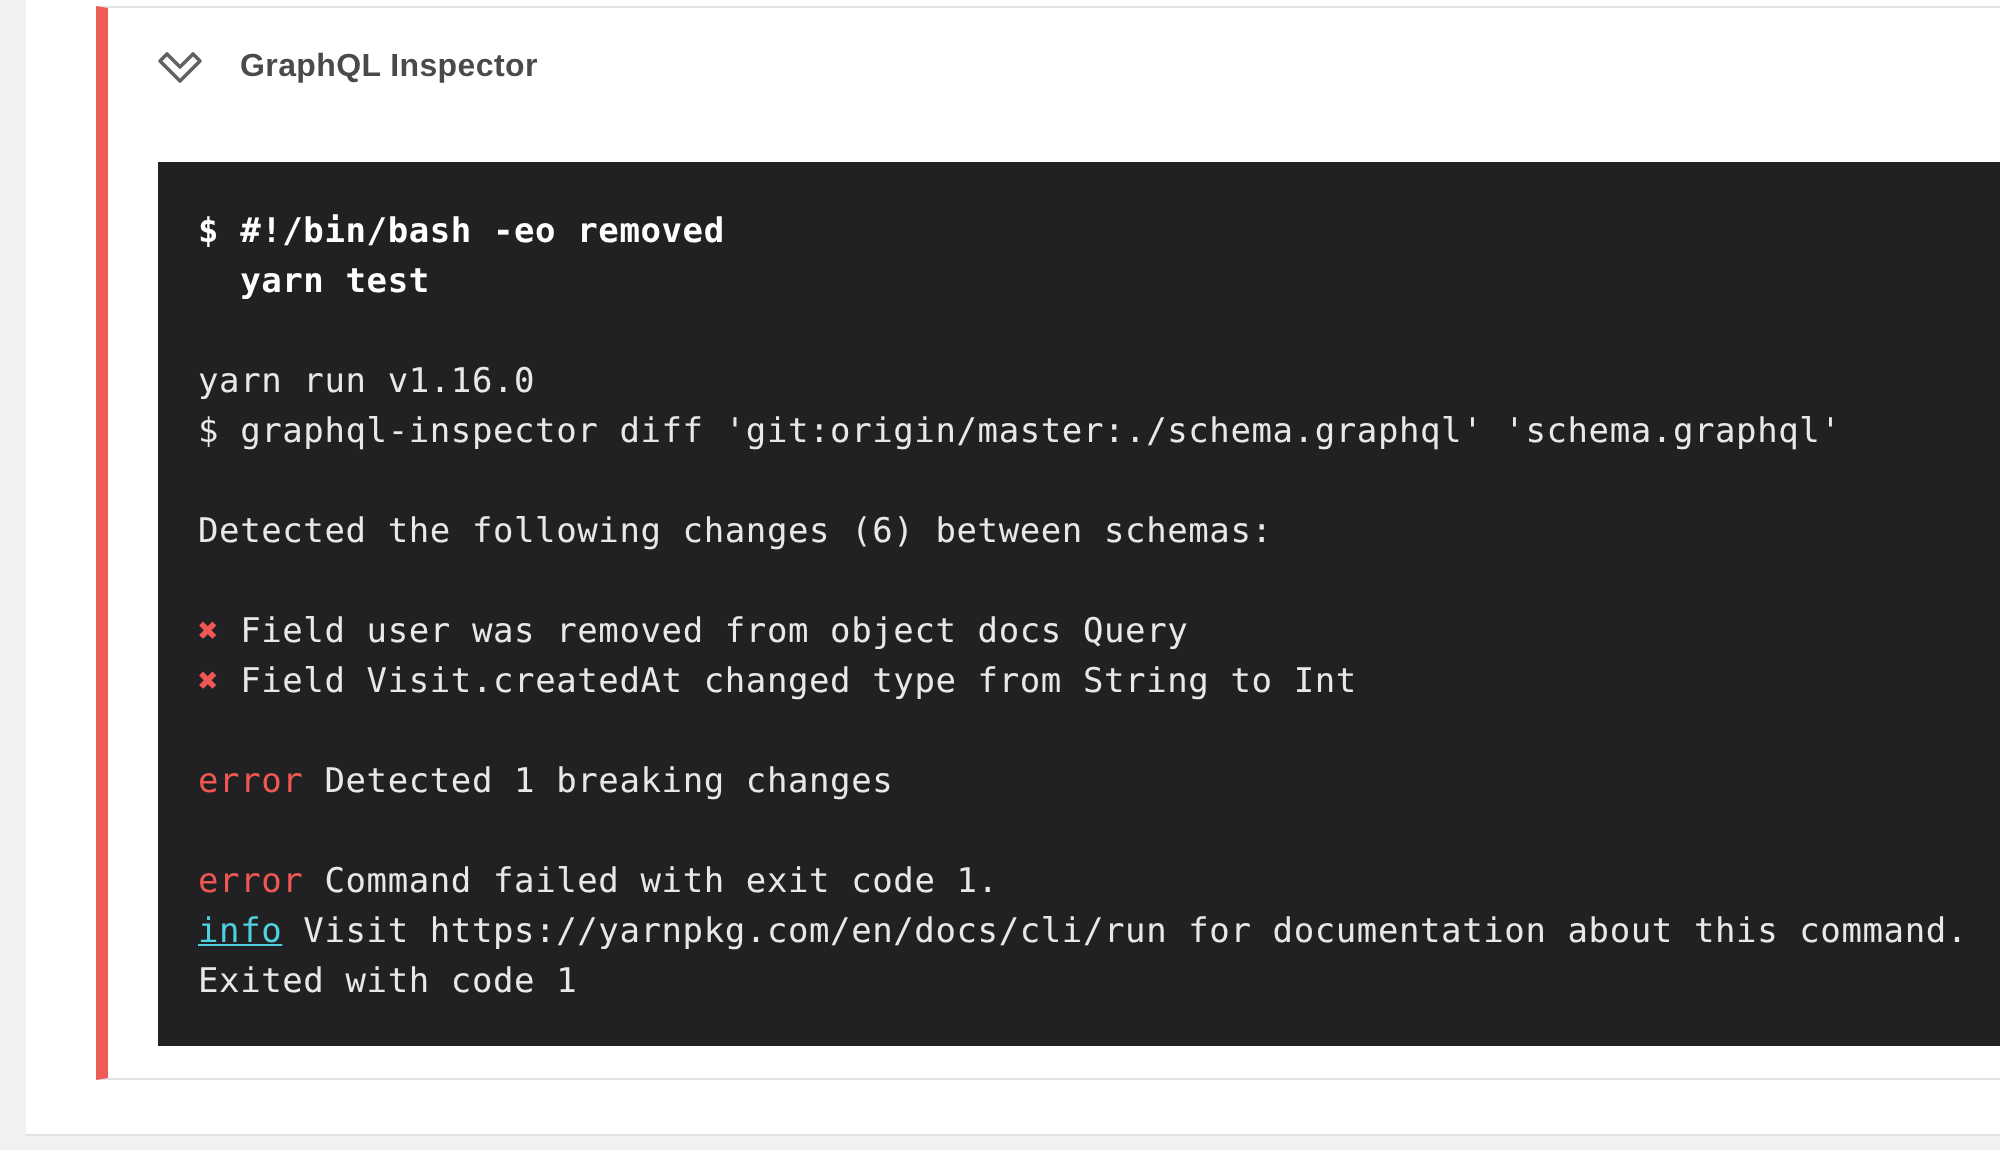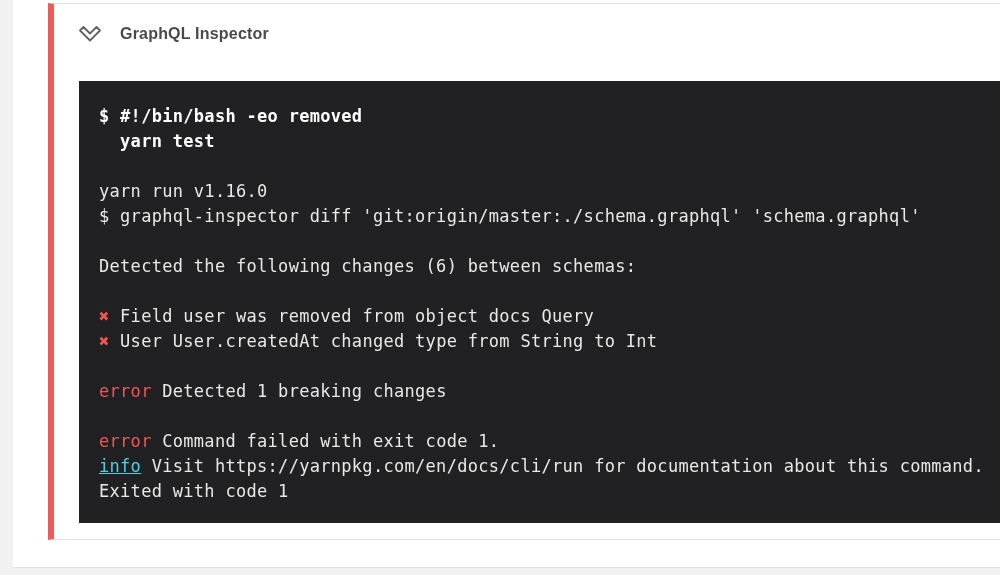--- a/index.html
+++ b/index.html
@@ -83,21 +83,21 @@
     <div class="terminal">
         <div class="term-line"><span class="bold">$ #!/bin/bash -eo removed</span></div>
         <div class="term-line"><span class="bold">  yarn test</span></div>
         <div class="term-line">&nbsp;</div>
         <div class="term-line"><span>yarn run v1.16.0</span></div>
         <div class="term-line"><span>$ graphql-inspector diff 'git:origin/master:./schema.graphql' 'schema.graphql'</span></div>
         <div class="term-line">&nbsp;</div>
         <div class="term-line"><span>Detected the following changes (6) between schemas:</span></div>
         <div class="term-line">&nbsp;</div>
         <div class="term-line"><span class="error">✖</span><span> Field user was removed from object docs Query</span></div>
-        <div class="term-line"><span class="error">✖</span><span> User User.createdAt changed type from String to Int</span></div>
+        <div class="term-line"><span class="error">✖</span><span> Field Visit.createdAt changed type from String to Int</span></div>
         <div class="term-line">&nbsp;</div>
         <div class="term-line"><span class="error">error</span><span> Detected 1 breaking changes</span></div>
         <div class="term-line">&nbsp;</div>
         <div class="term-line"><span class="error">error</span><span> Command failed with exit code 1.</span></div>
         <div class="term-line"><span class="info">info</span><span> Visit https://yarnpkg.com/en/docs/cli/run for documentation about this command.</span></div>
         <div class="term-line"><span>Exited with code 1</span></div>
       </div>
 
   </div>
 </div>

